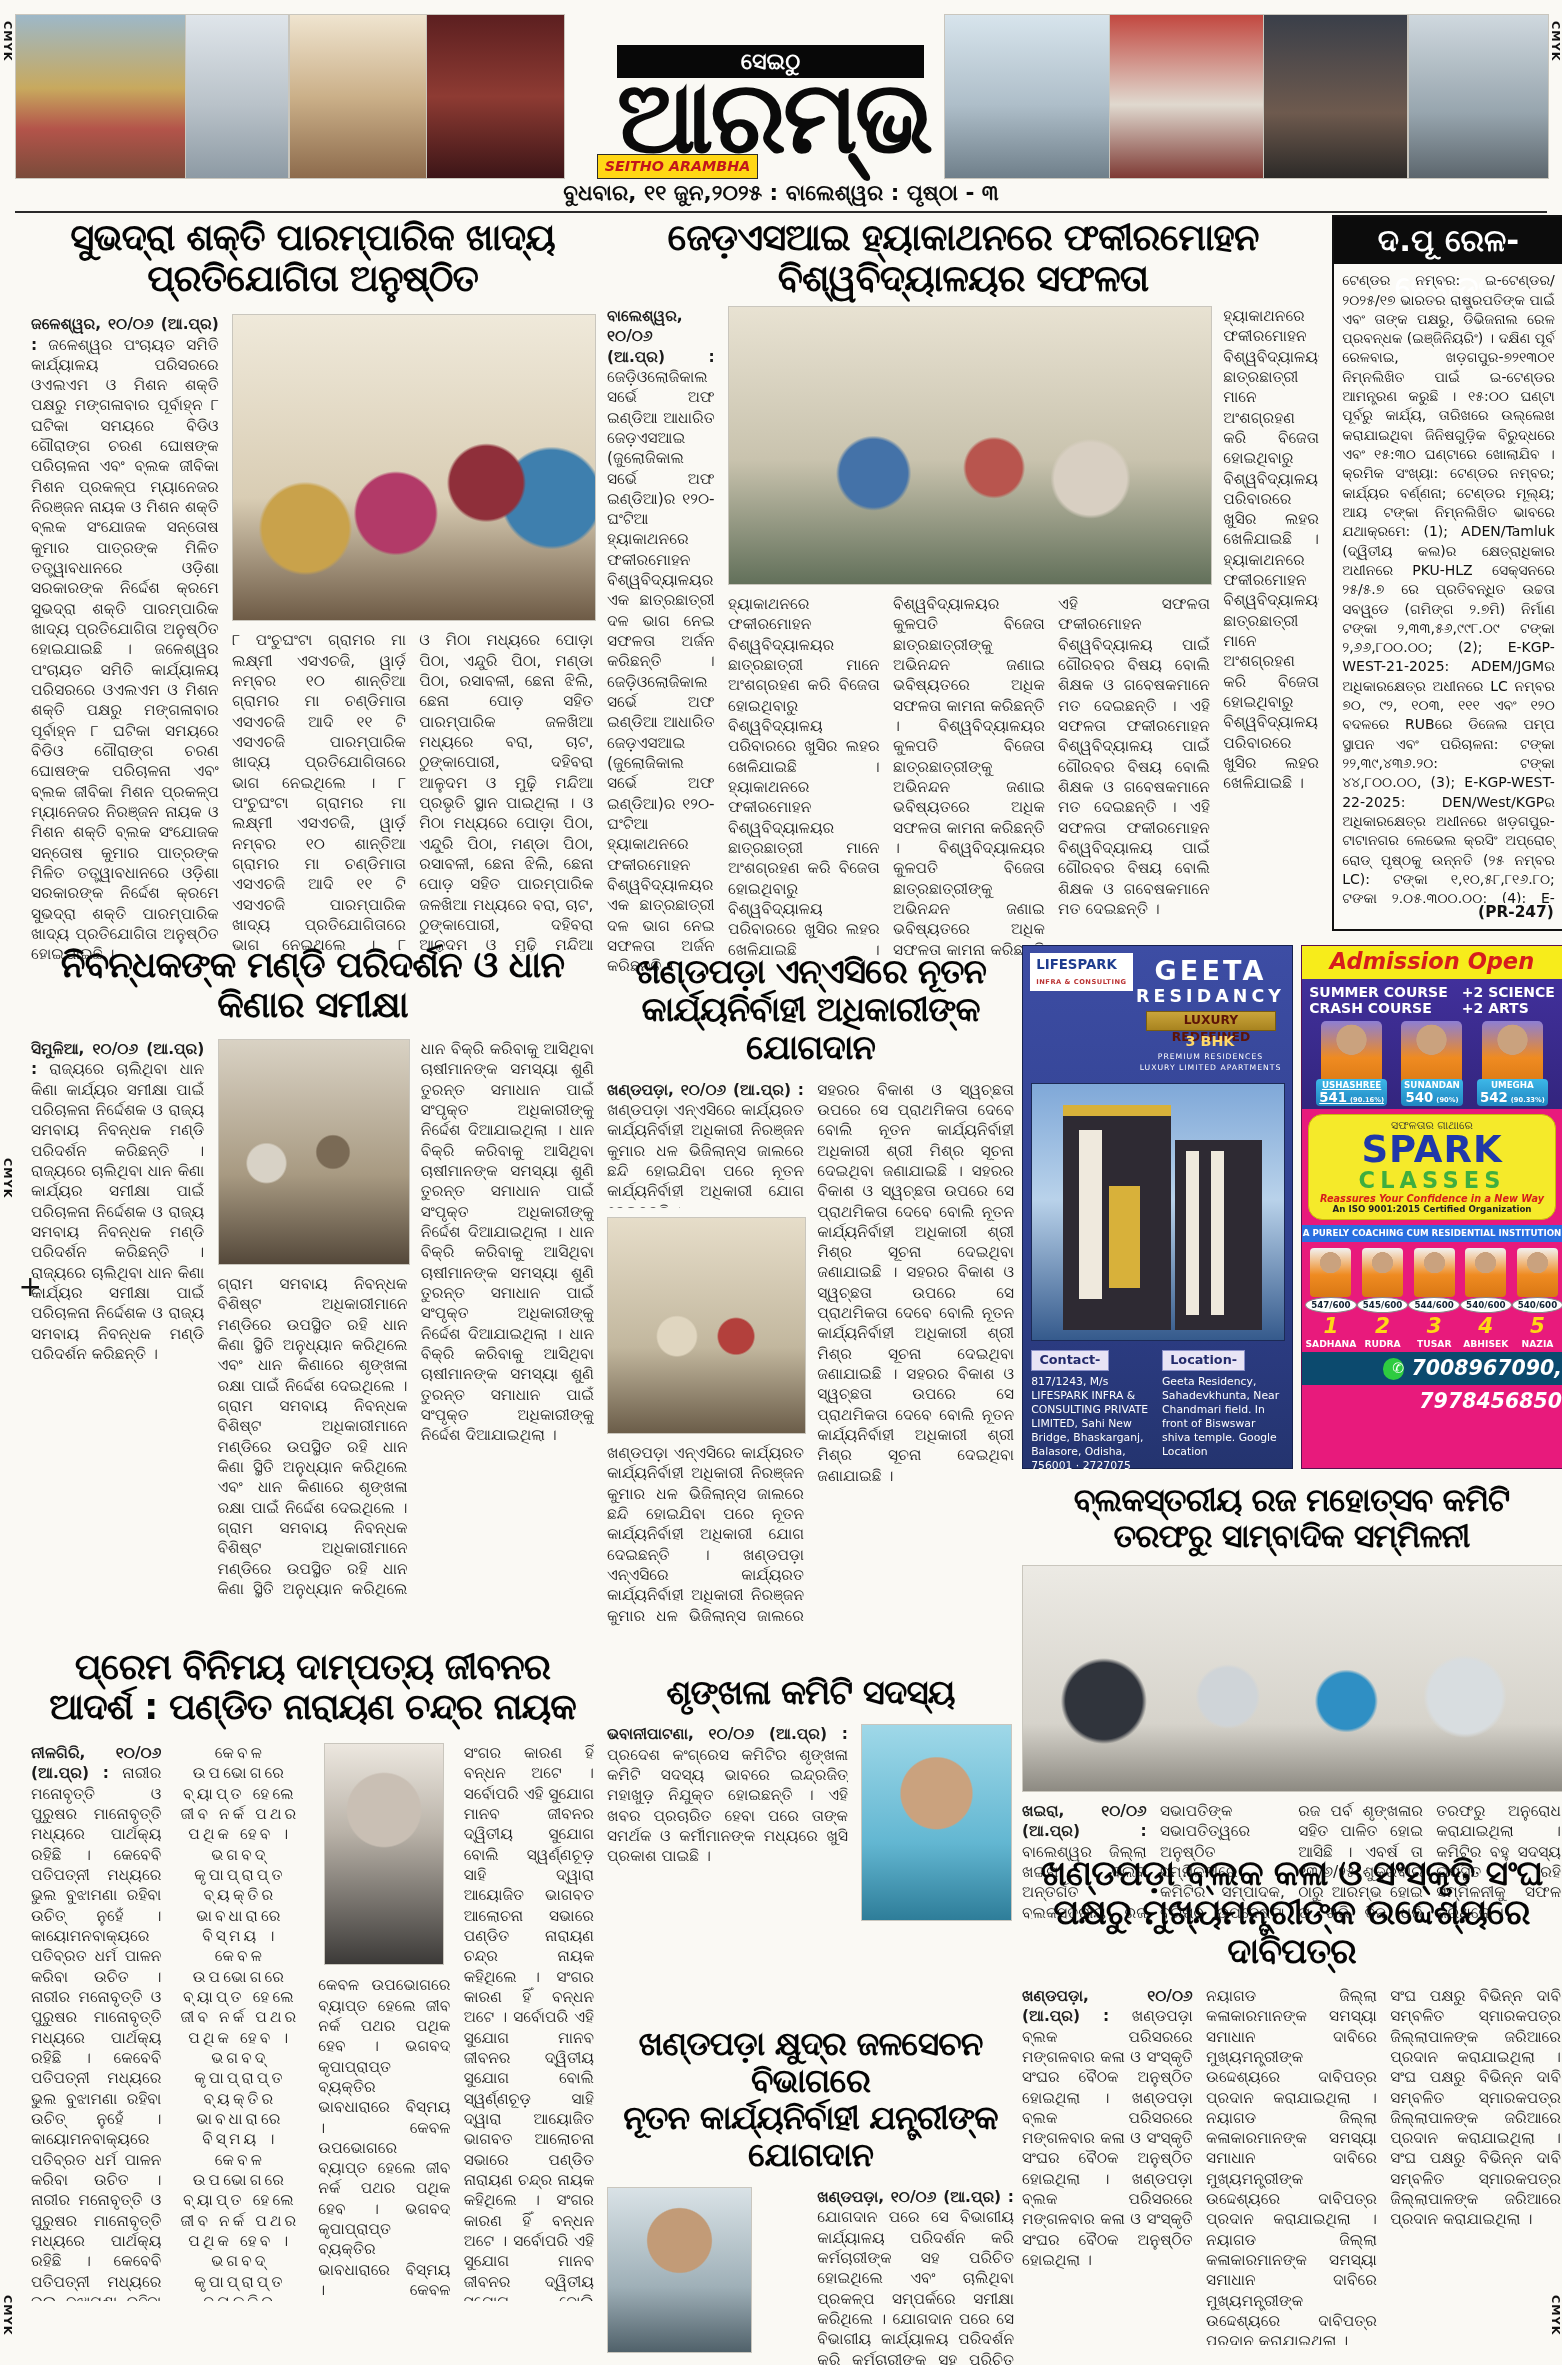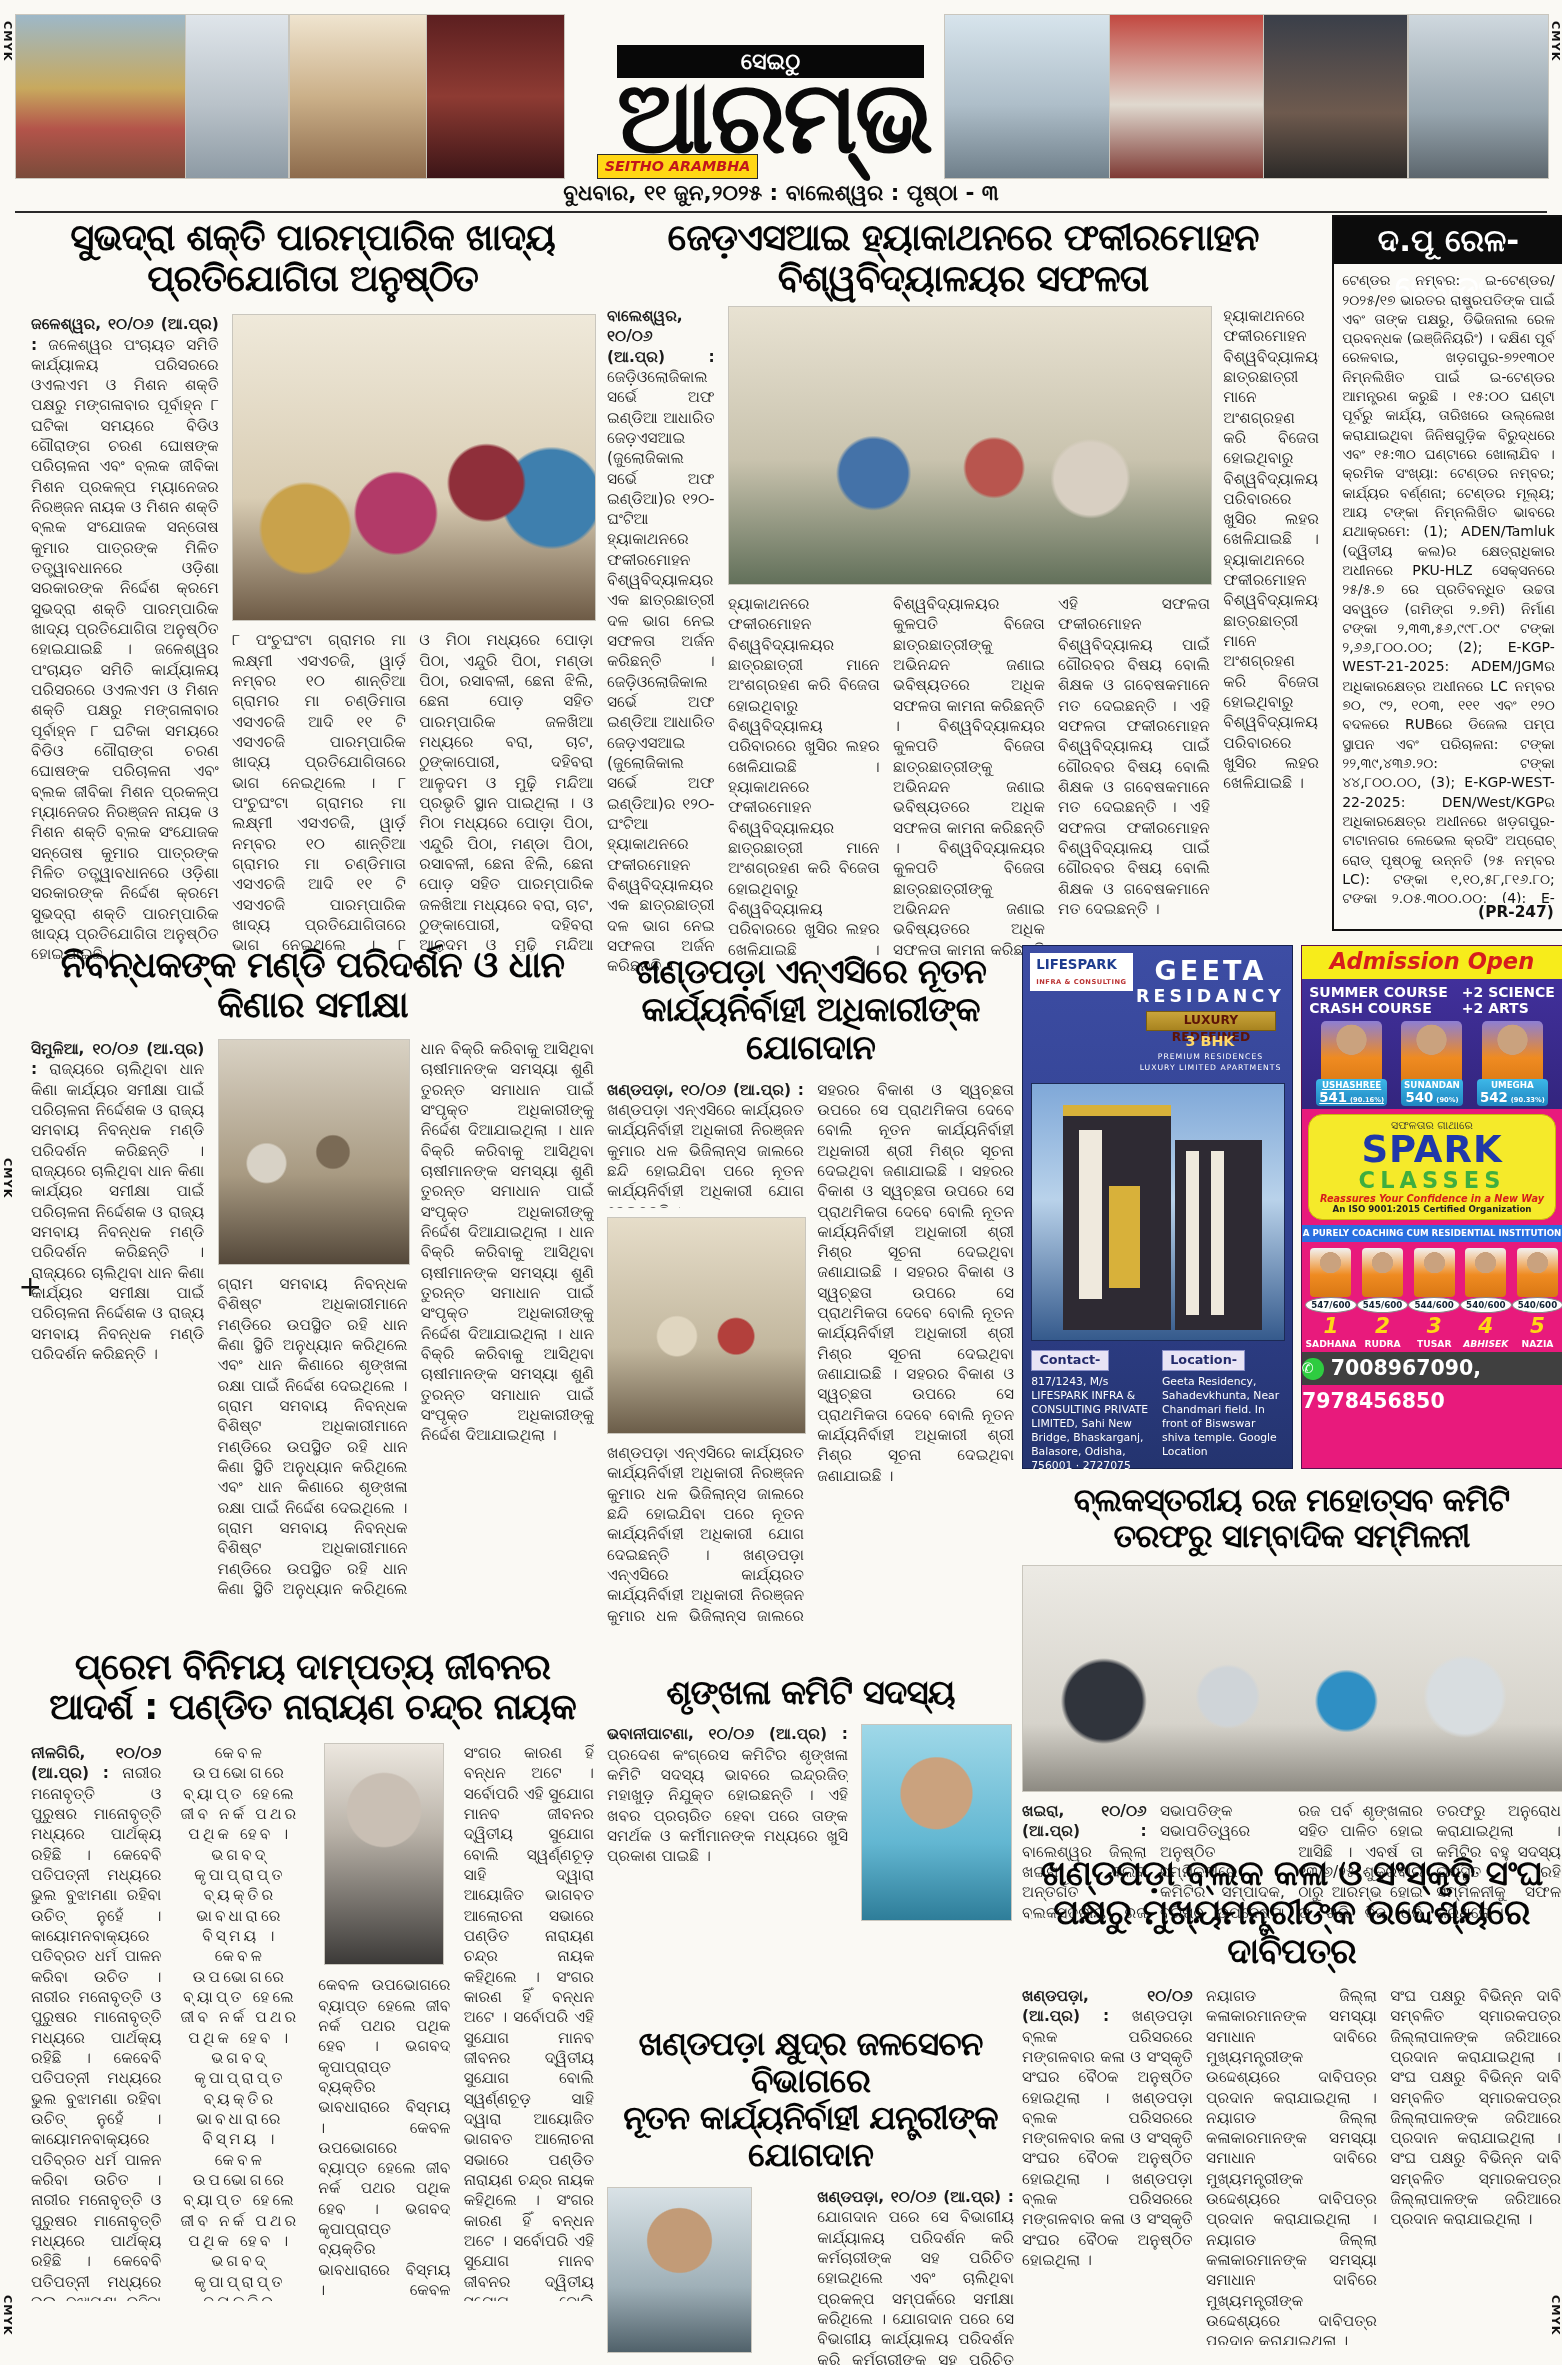--- a/index.html
+++ b/index.html
@@ -94,21 +94,21 @@
   .spark-iso{color:#222;font-weight:700;}
   .spark-strip{background:#2a6fe0;color:#fff;font-weight:700;text-align:center;}
   .btop{display:flex;justify-content:space-around;align-items:flex-end;}
   .bt{text-align:center;color:#fff;font-weight:700;}
   .bt .bphoto{margin:0 auto;border-radius:4.1px;
      background:radial-gradient(circle at 50% 30%,#caa27e 0 26%,transparent 27%),
      linear-gradient(180deg,#f2f2f2 0%,#ef8b21 55%,#d97714 100%);}
   .bt .oval{background:#fff;color:#123;border-radius:50%;font-size:8.7px;line-height:1.0;
             display:inline-block;padding:2.6px 5.1px;border:1px solid #888;}
   .bt .rank{color:#ffd715;font-size:21.5px;font-style:italic;}
-  .spark-phone{background:#404040;color:#fff;font-weight:700;text-align:left;}
+  .spark-phone{background:#0c4a6e;color:#fff;font-weight:700;text-align:right;font-style:italic;}
   .wa{display:inline-block;width:21.5px;height:21.5px;border-radius:50%;background:#2ecc40;color:#fff;
       font-size:14.3px;line-height:21.5px;vertical-align:middle;margin-right:7.2px;}
   
   .regmark{color:#111;font-size:11.3px;font-weight:700;writing-mode:vertical-rl;letter-spacing:1px;}
   .cross{font-size:28px;color:#111;font-weight:400;}
   .poem{text-align:center;letter-spacing:3.1px;}
 </style>
 </head>
 <body>
 
@@ -303,21 +303,21 @@
       <div class="bt">
         <div class="bphoto" style="width:41px;height:49px;"></div>
         <span class="oval">544/600</span>
         <span class="rank">3</span>
         <div style="font-size:9.2px;">TUSAR</div>
       </div>
       <div class="bt">
         <div class="bphoto" style="width:41px;height:49px;"></div>
         <span class="oval">540/600</span>
         <span class="rank">4</span>
-        <div style="font-size:9.2px;font-style:italic;">ABHISEK</div>
+        <div style="font-size:9.2px;">ABHISEK</div>
       </div>
       <div class="bt">
         <div class="bphoto" style="width:41px;height:49px;"></div>
         <span class="oval">540/600</span>
         <span class="rank">5</span>
         <div style="font-size:9.2px;">NAZIA</div>
       </div>
     </div>
     <div class="spark-phone" style="height:33px;font-size:20.5px;line-height:33px;">
       <span class="wa">✆</span><span>7008967090, 7978456850</span>

